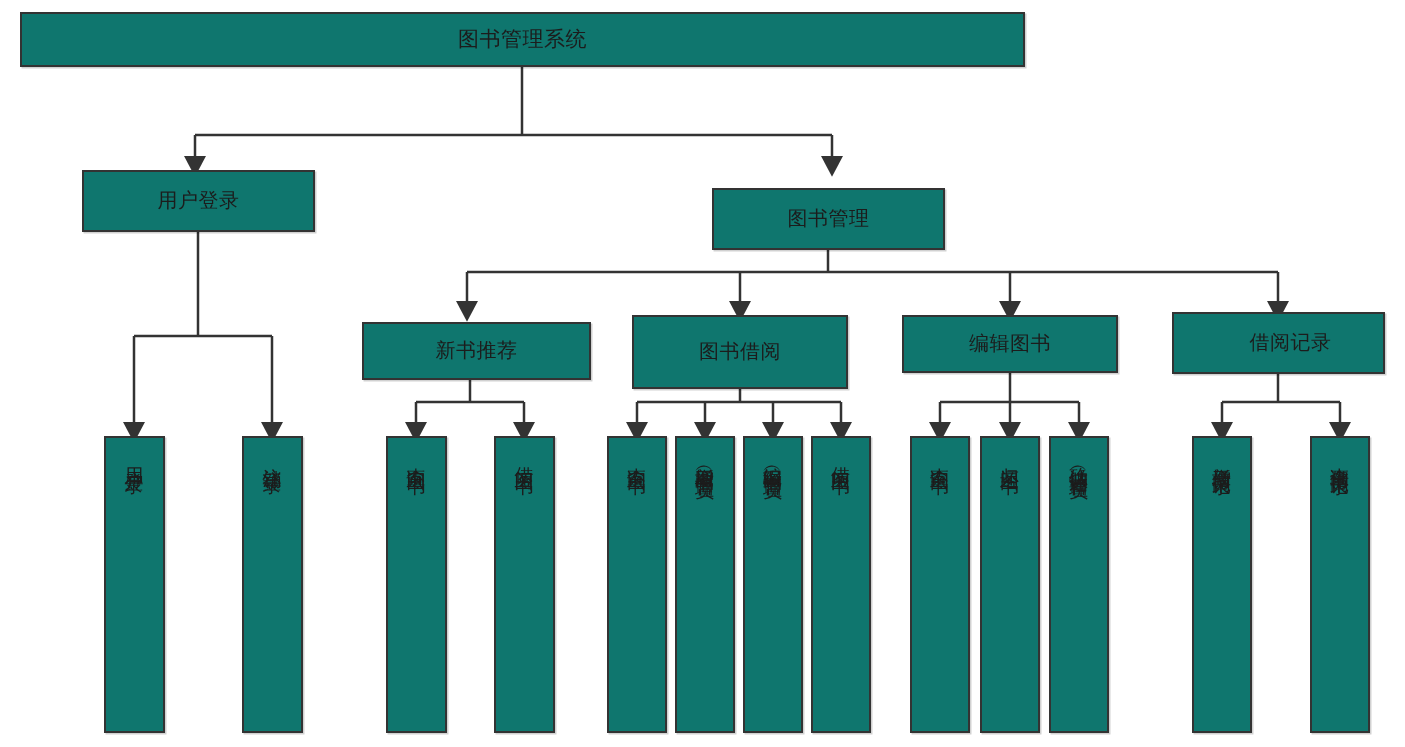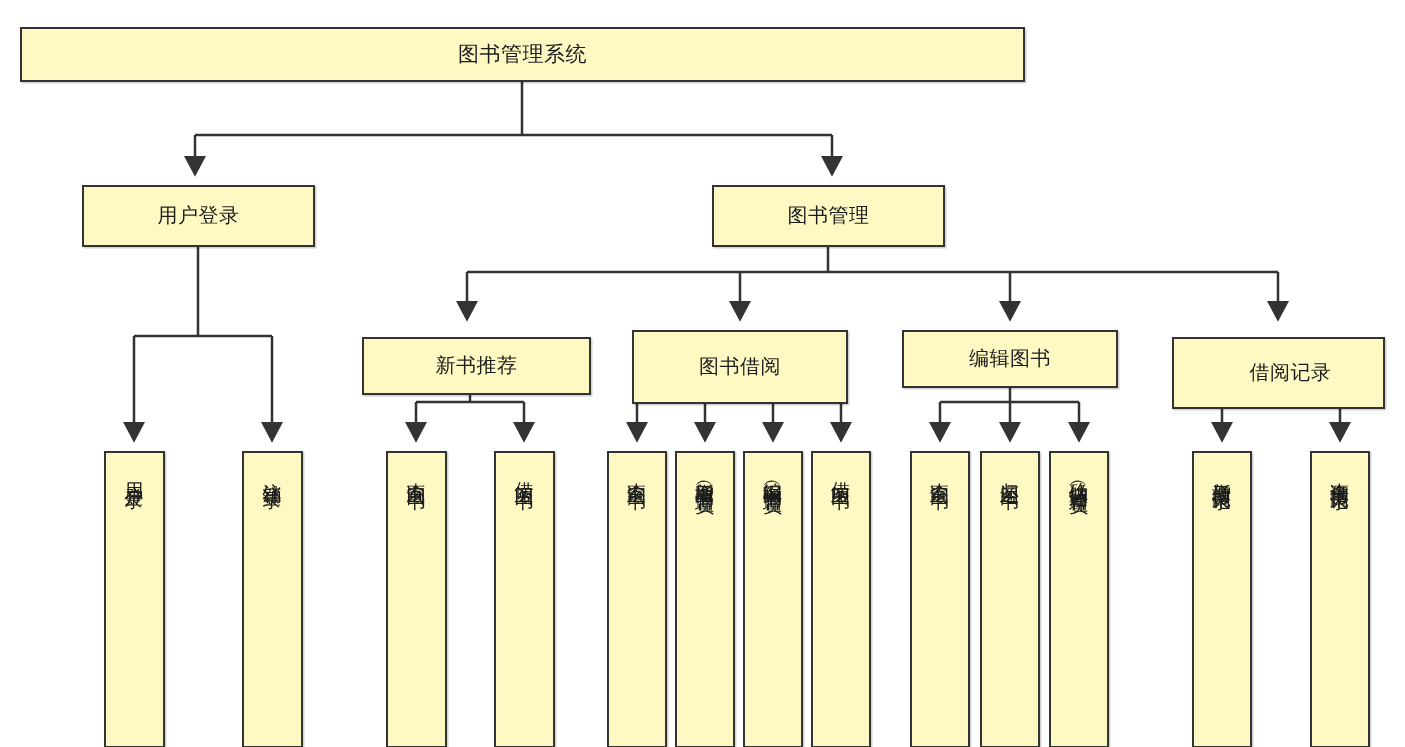--- a/index.html
+++ b/index.html
@@ -24,27 +24,26 @@
     position: absolute;
     left: 0;
     top: 0;
     width: 1405px;
     height: 747px;
   }
   
   .node {
     position: absolute;
     box-sizing: border-box;
-    background: #fef9c3;
+    background: #0f766e;
     border: 2.5px solid #333333;
     display: flex;
     align-items: center;
     justify-content: center;
     box-shadow: 1.5px 1.5px 0 rgba(0,0,0,0.18);
-    margin-top: 15px;
   }
   .node-label {
     color: #1c1c1c;
     text-align: center;
     line-height: 1.18;
     letter-spacing: 0.5px;
     white-space: nowrap;
   }
   
   .node.root .node-label { font-size: 21px; }
@@ -130,34 +129,34 @@
     </g>
   </svg>
 
   <div class="node root" style="left:20px; top:12px; width:1005px; height:55px;">
     <span class="node-label">图书管理系统</span>
   </div>
 
   <div class="node branch" style="left:82px; top:170px; width:233px; height:62px;">
     <span class="node-label">用户登录</span>
   </div>
-  <div class="node branch" style="left:712px; top:170px; width:233px; height:62px;">
+  <div class="node branch" style="left:712px; top:188px; width:233px; height:62px;">
     <span class="node-label">图书管理</span>
   </div>
 
   <div class="node branch" style="left:362px; top:322px; width:229px; height:58px;">
     <span class="node-label">新书推荐</span>
   </div>
   <div class="node branch" style="left:632px; top:315px; width:216px; height:74px;">
     <span class="node-label">图书借阅</span>
   </div>
   <div class="node branch" style="left:902px; top:315px; width:216px; height:58px;">
     <span class="node-label">编辑图书</span>
   </div>
-  <div class="node branch" style="left:1172px; top:322px; width:213px; height:72px;padding-left:24px;">
+  <div class="node branch" style="left:1172px; top:312px; width:213px; height:62px;padding-left:24px;">
     <span class="node-label">借阅记录</span>
   </div>
 
   <div class="node leaf" style="left:104px; top:436px; width:61px; height:297px;">
     <span class="node-label">用户登录</span>
   </div>
   <div class="node leaf" style="left:242px; top:436px; width:61px; height:297px;">
     <span class="node-label">注销登录</span>
   </div>
 

